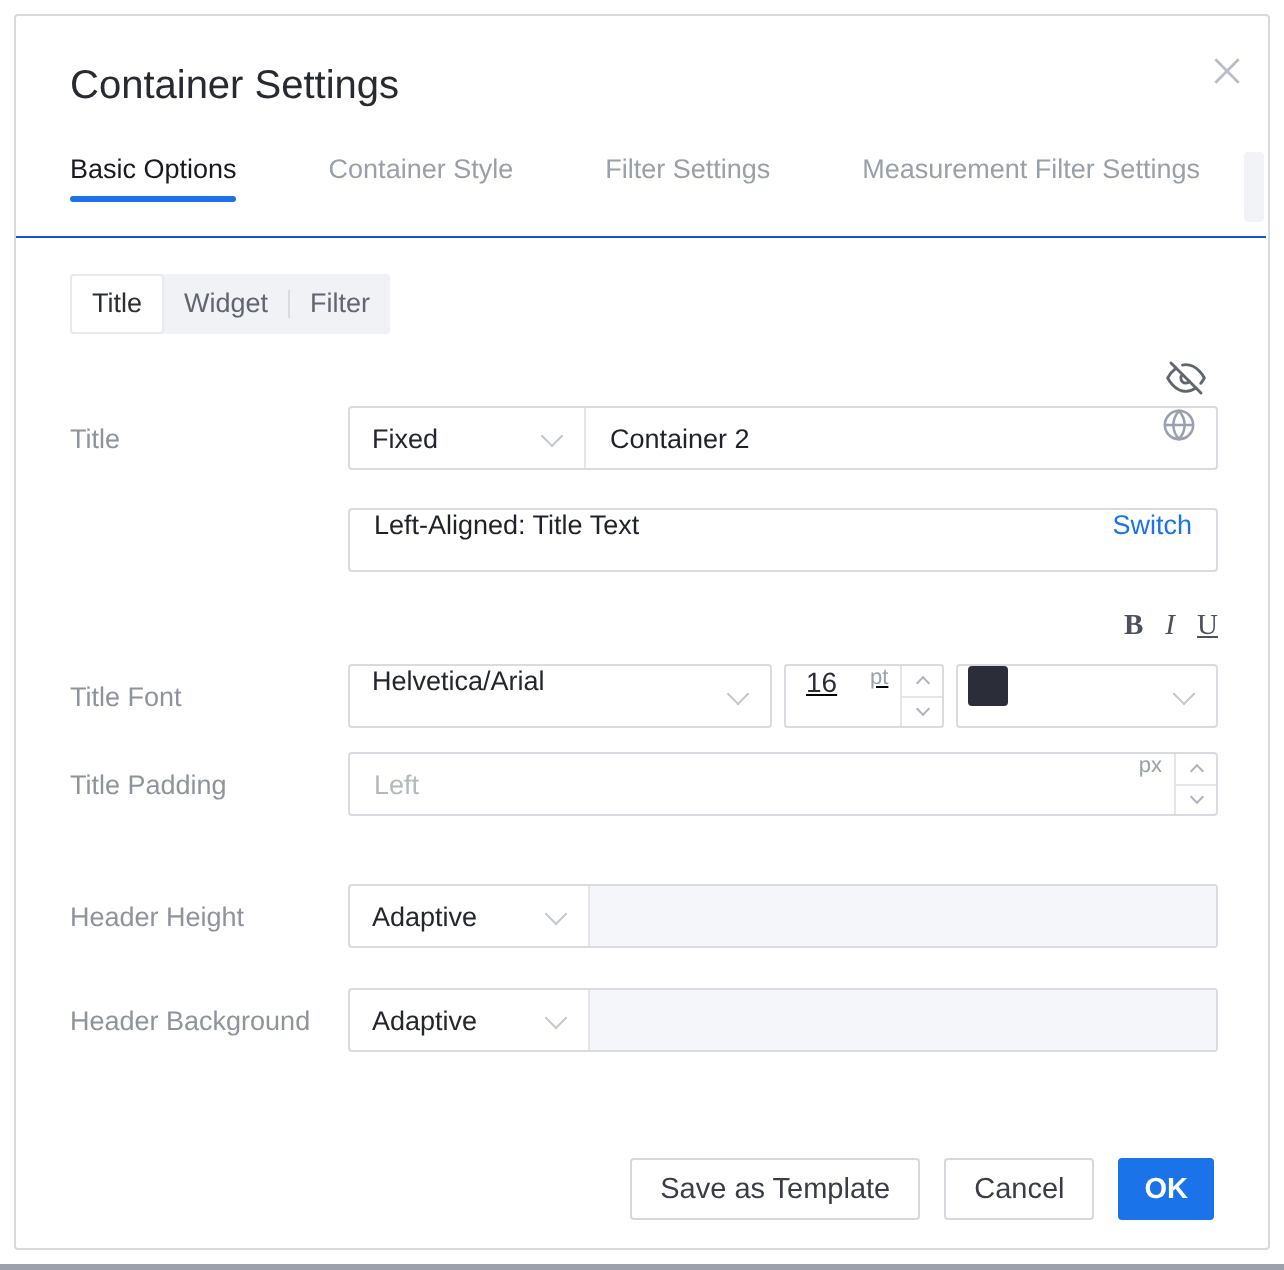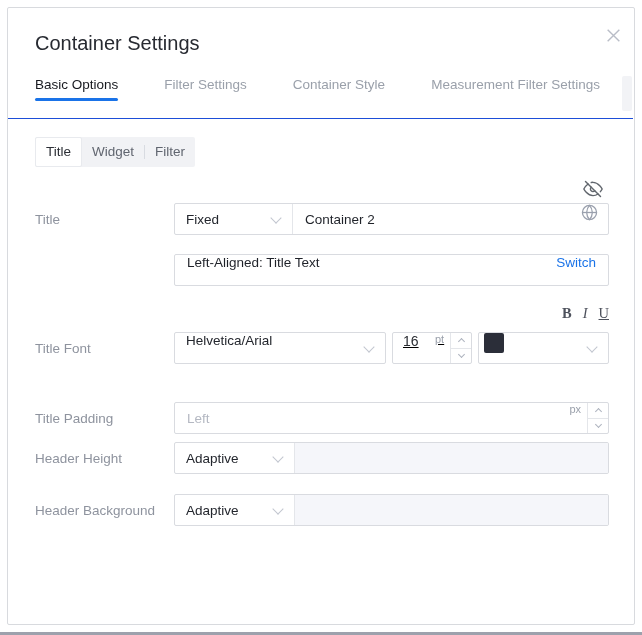--- a/index.html
+++ b/index.html
@@ -245,22 +245,22 @@
   <div class="dlg-title">Container Settings</div>
 
   <div class="close">
     <svg width="17" height="17" viewBox="0 0 16 16">
       <path d="M2.5 2.5 L13.5 13.5 M13.5 2.5 L2.5 13.5" stroke="#b9bdc7" stroke-width="1.3" fill="none"></path>
     </svg>
   </div>
 
   <div class="tabs">
     <div class="tab active">Basic Options</div>
+    <div class="tab">Container Style</div>
     <div class="tab">Filter Settings</div>
-    <div class="tab">Container Style</div>
     <div class="tab">Measurement Filter Settings</div>
   </div>
   <div class="tabs-scrollbar"></div>
 
   <div class="subtabs">
     <div class="subtab active">Title</div>
     <div class="subtab">Widget</div>
     <div class="subtab-divider"></div>
     <div class="subtab">Filter</div>
   </div>
@@ -326,21 +326,21 @@
             </div>
         </div>
       </div>
       <div class="box color-sel">
         <span class="swatch"></span>
         <i class="chev"></i>
       </div>
     </div>
   </div>
 
-  <div class="row" style="top:394px">
+  <div class="row" style="top:368px">
     <div class="row-label">Title Padding</div>
     <div class="ctrl">
       <div class="box">
         <input class="txt-input" type="text" placeholder="Left" style="">
         <span class="unit">px</span>
         <div class="stepper">
           <div class="step up">
               <i class="c-up"></i>
             </div>
           <div class="step">
@@ -370,16 +370,21 @@
       <div class="box">
         <div class="sel hdr-sel">
           <span>Adaptive</span>
           <i class="chev"></i>
         </div>
         <input class="disabled-fill" type="text" disabled="" style="">
       </div>
     </div>
   </div>
 
+  <div class="footer">
+    <button class="btn">Save as Template</button>
+    <button class="btn">Cancel</button>
+    <button class="btn btn-ok">OK</button>
+  </div>
 
 </div>
 
 <div class="bottom-edge"></div>
 
 </body></html>

